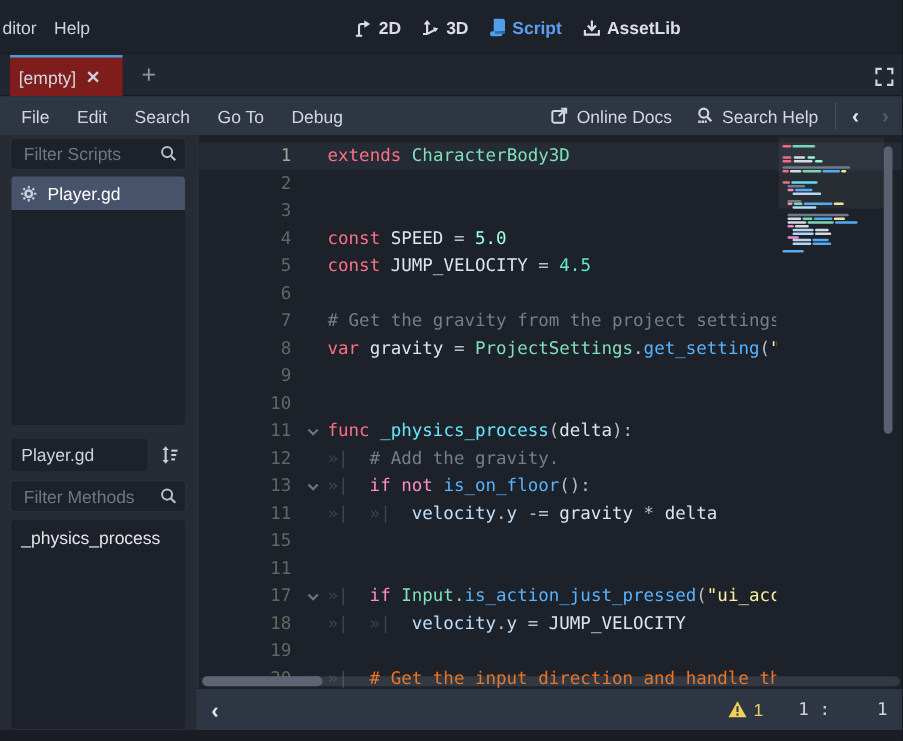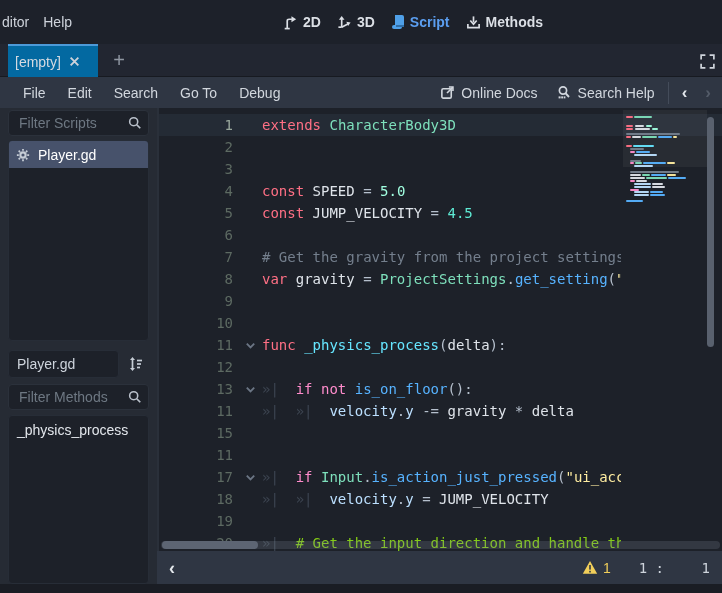--- a/index.html
+++ b/index.html
@@ -11,29 +11,29 @@
   
   .topbar{flex:0 0 44px;background:#1d212a;display:flex;align-items:center;position:relative;}
   .topbar-menu{font-size:14px;color:#ced3db;padding:6px 14px 6px 0;cursor:default;}
   .topbar-menu:first-child{padding-left:2px;}
   .workspaces{position:absolute;left:283px;top:0;height:44px;display:flex;align-items:center;gap:16px;}
   .ws{display:flex;align-items:center;gap:5px;font-weight:bold;font-size:14px;color:#dbdfe5;cursor:default;}
   .ws.active .ws-label{color:var(--accent-text);}
 
   
   .tabbar{flex:0 0 33px;background:#222631;position:relative;border-bottom:1px solid #171a21;box-sizing:border-box;}
-  .tab{position:absolute;left:8px;top:0;height:33px;width:90px;background:#0369a1;border-top:2px solid var(--accent);
+  .tab{position:absolute;left:8px;top:0;height:33px;width:90px;background:#7f1d1d;border-top:2px solid var(--accent);
     display:flex;align-items:center;padding:0 7px;gap:8px;box-sizing:border-box;}
   .tab-label{font-size:14px;color:#d5dae1;white-space:nowrap;}
   .add-tab{position:absolute;left:106px;top:3px;width:26px;height:26px;color:#8f96a1;font-size:20px;
     display:flex;align-items:center;justify-content:center;}
   .expand-btn{position:absolute;right:5px;top:7px;width:20px;height:20px;display:flex;align-items:center;justify-content:center;}
 
   
-  .menubar{flex:0 0 31px;background:#2f3643;display:flex;align-items:center;font-size:14px;position:relative;padding-left:12px;}
+  .menubar{flex:0 0 31px;background:#2f3643;display:flex;align-items:center;font-size:14px;position:relative;padding-left:6px;}
   .menu-item{padding:0 11px;color:#d2d7de;cursor:default;}
   .menubar-right{margin-left:auto;display:flex;align-items:center;padding-right:2px;height:100%;}
   .mb-btn{display:flex;align-items:center;gap:6px;color:#d2d7de;padding:0 9px;height:100%;}
   .mb-divider{width:1px;height:22px;background:#444c5a;margin:0 4px;}
   .nav-btn{font-size:17px;padding:0 9px;font-weight:bold;}
   .nav-back{color:#e4e8ed;}
   .nav-fwd{color:#535b68;}
 
   
   .main{flex:1;display:flex;min-height:0;}
@@ -126,21 +126,21 @@
         <span class="ws-label">Script</span>
       </div>
       <div class="ws">
         <span>
           <svg width="15" height="15" viewBox="0 0 16 16">
               <path d="M8 1.5 V8" stroke="#dbdfe5" stroke-width="1.8"></path>
               <path d="M4.6 5.8 L8 9.8 L11.4 5.8" fill="none" stroke="#dbdfe5" stroke-width="1.8"></path>
               <path d="M2 9.5 V13.5 H14 V9.5" fill="none" stroke="#dbdfe5" stroke-width="1.8"></path>
             </svg>
         </span>
-        <span class="ws-label">Methods</span>
+        <span class="ws-label">AssetLib</span>
       </div>
     </nav>
   </header>
 
   <div class="tabbar">
     <div class="tab">
       <span class="tab-label">[empty]</span>
       <span>
         <svg width="11" height="11" viewBox="0 0 10 10">
             <path d="M1.5 1.5 L8.5 8.5 M8.5 1.5 L1.5 8.5" stroke="#ccd1d9" stroke-width="1.7"></path>
@@ -311,20 +311,21 @@
               <span class="ln">11</span>
               <span class="fold">
                 <svg width="13" height="13" viewBox="0 0 14 14">
                   <path d="M3 5 L7 9 L11 5" fill="none" stroke="#6b7584" stroke-width="2"></path>
                 </svg>
               </span>
               <span class="code"><span style="color: rgb(255, 112, 133);">func</span><span style="color: rgb(223, 228, 234);"> </span><span style="color: rgb(102, 230, 255);">_physics_process</span><span style="color: rgb(182, 192, 205);">(</span><span style="color: rgb(223, 228, 234);">delta</span><span style="color: rgb(182, 192, 205);">):</span></span>
             </div>
             <div class="cl" style="top: 248px;">
               <span class="ln">12</span>
+              <span class="code"><span class="tabchar">»|</span><span style="color: rgb(116, 127, 141);"># Add the gravity.</span></span>
             </div>
             <div class="cl" style="top: 270px;">
               <span class="ln">13</span>
               <span class="fold">
                 <svg width="13" height="13" viewBox="0 0 14 14">
                   <path d="M3 5 L7 9 L11 5" fill="none" stroke="#6b7584" stroke-width="2"></path>
                 </svg>
               </span>
               <span class="code"><span class="tabchar">»|</span><span style="color: rgb(255, 140, 204);">if</span><span style="color: rgb(223, 228, 234);"> </span><span style="color: rgb(255, 140, 204);">not</span><span style="color: rgb(223, 228, 234);"> </span><span style="color: rgb(87, 179, 255);">is_on_floor</span><span style="color: rgb(182, 192, 205);">():</span></span>
             </div>
@@ -356,21 +357,21 @@
               <span class="ln">19</span>
               <span class="code"></span>
             </div>
             <div class="cl" style="top: 424px;">
               <span class="ln">20</span>
               <span class="fold">
                 <svg width="13" height="13" viewBox="0 0 14 14">
                   <path d="M3 5 L7 9 L11 5" fill="none" stroke="#6b7584" stroke-width="2"></path>
                 </svg>
               </span>
-              <span class="code"><span class="tabchar">»|</span><span style="color: #84cc16;"># Get the input direction and handle th</span></span>
+              <span class="code"><span class="tabchar">»|</span><span style="color: #f97316;"># Get the input direction and handle th</span></span>
             </div>
           </div>
 
         <div class="minimap">
           <div class="minimap-viewport"></div>
           <div>
               <div class="mm-bar" style="left: 1px; top: 6px; width: 7px; background: rgb(255, 112, 133);"></div>
               <div class="mm-bar" style="left: 9px; top: 6px; width: 18px; background: rgb(126, 224, 188);"></div>
               <div class="mm-bar" style="left: 1px; top: 15px; width: 7px; background: rgb(255, 112, 133);"></div>
               <div class="mm-bar" style="left: 10px; top: 15px; width: 9px; background: rgb(223, 228, 234);"></div>

